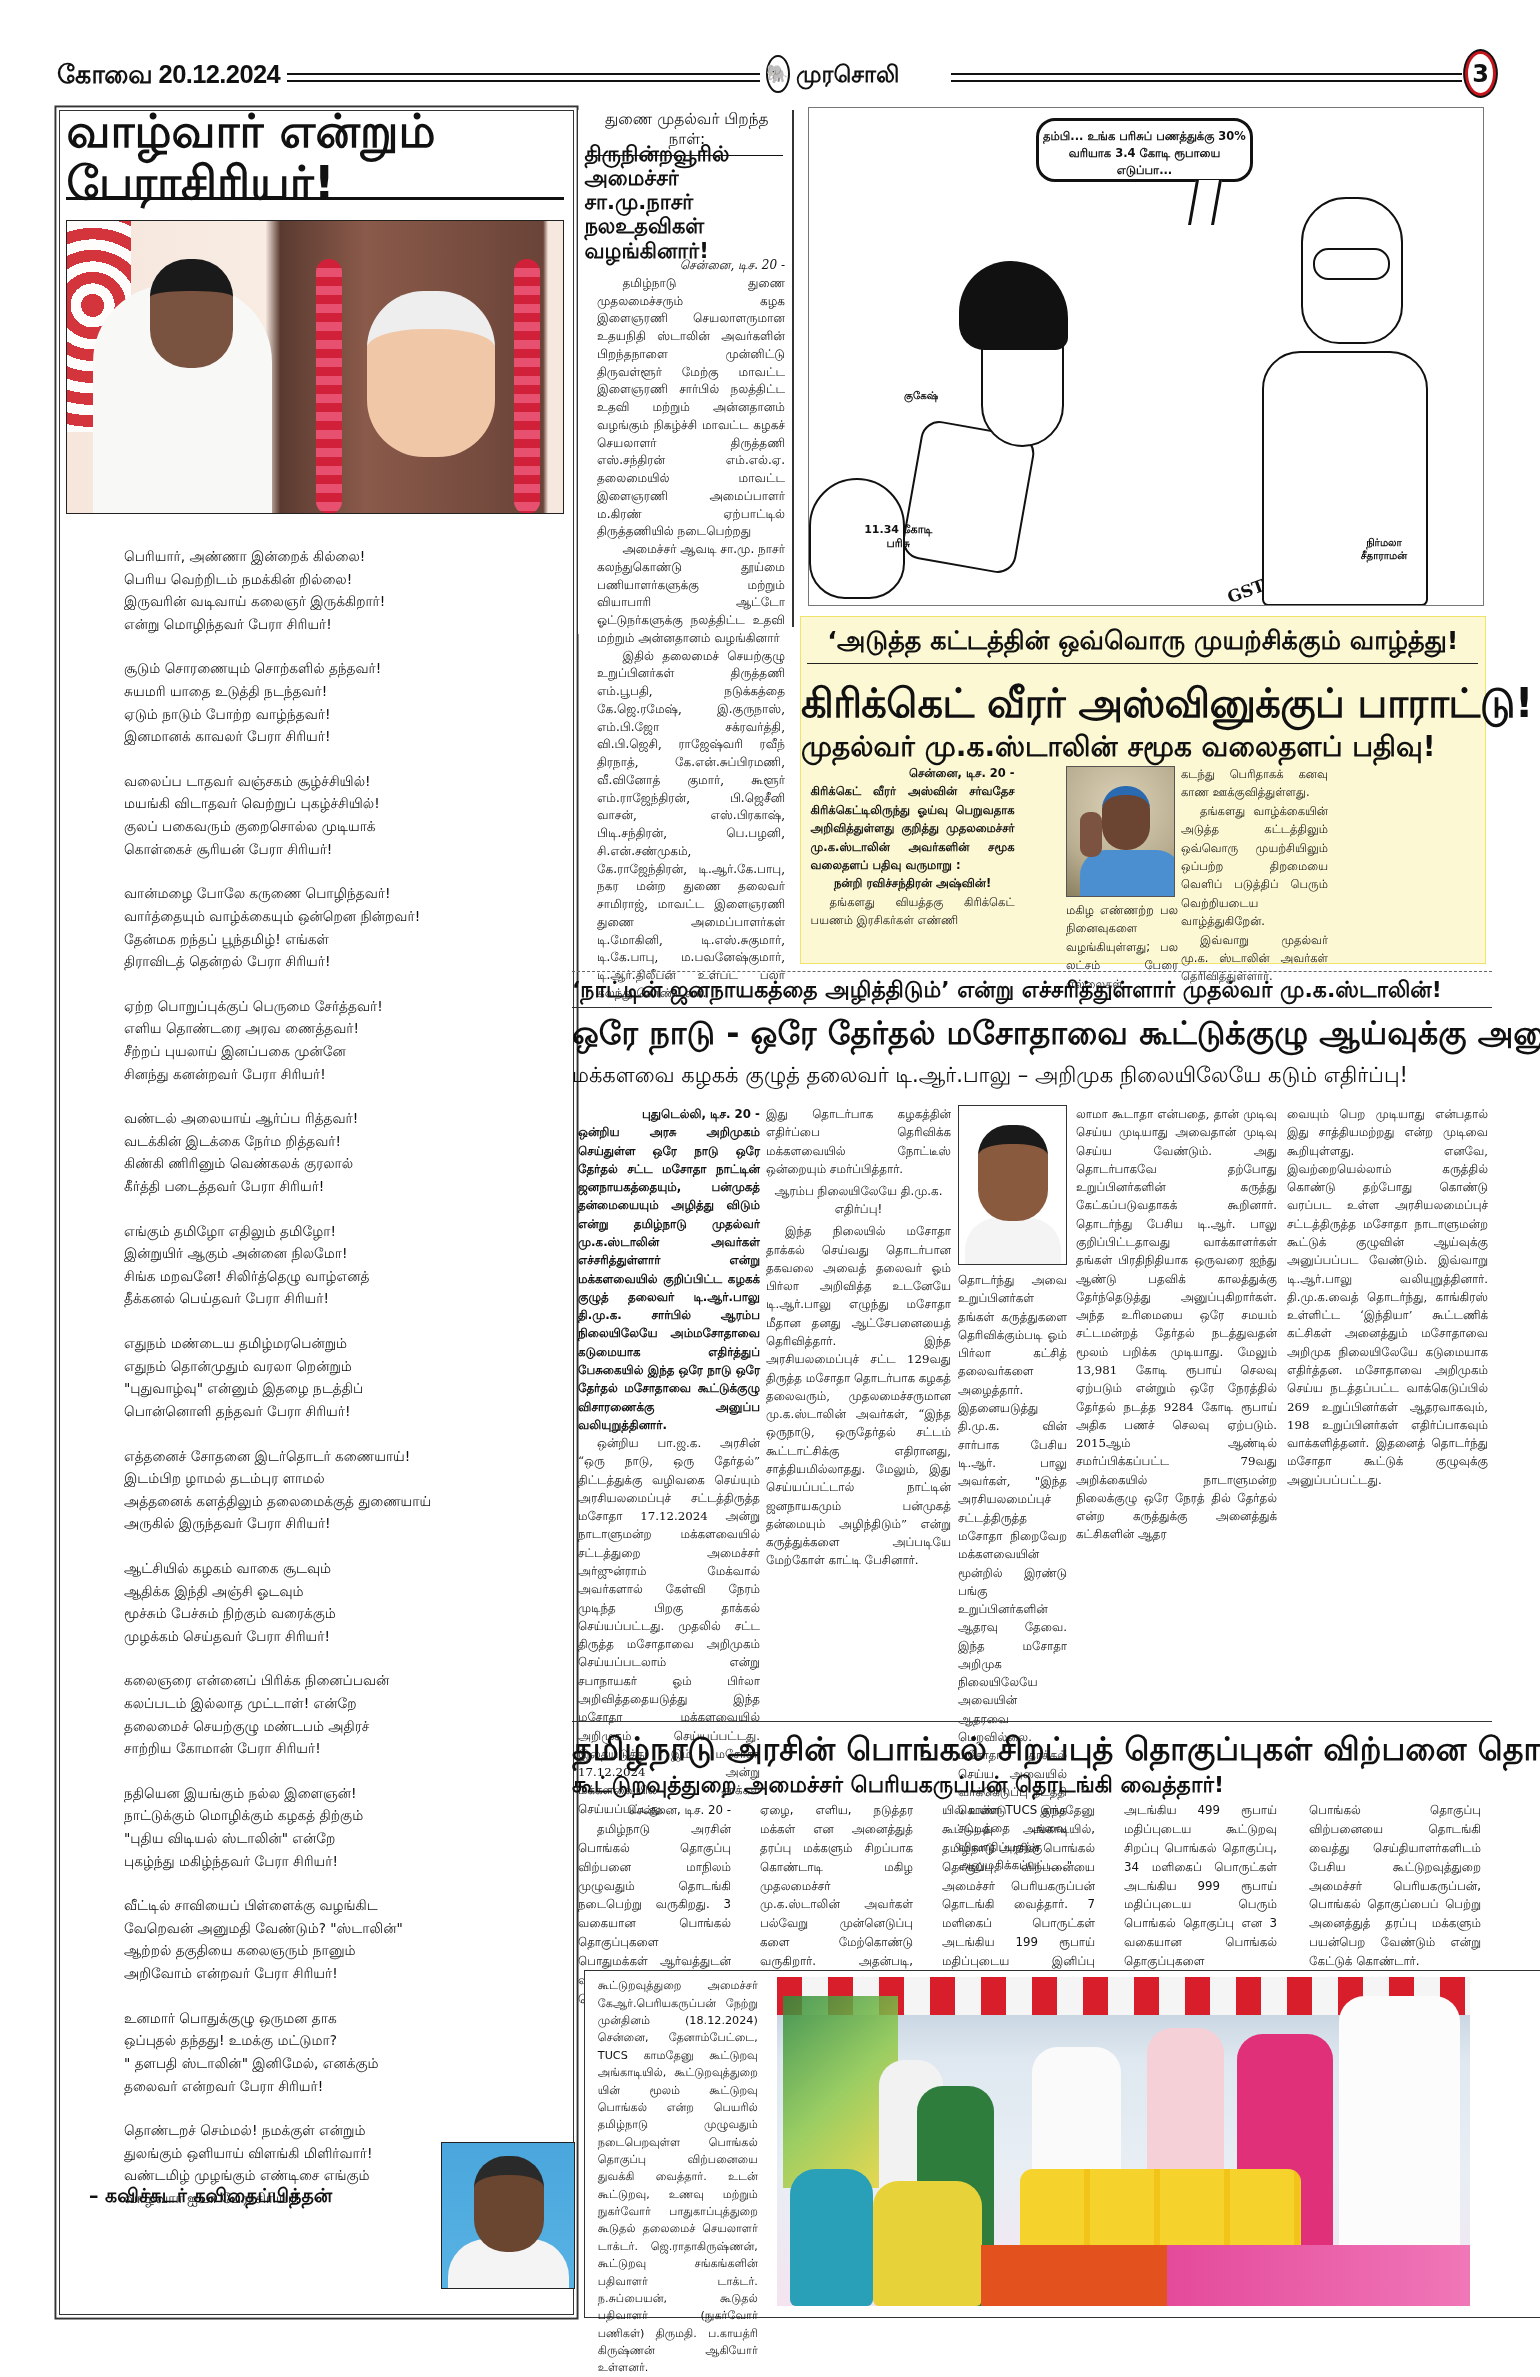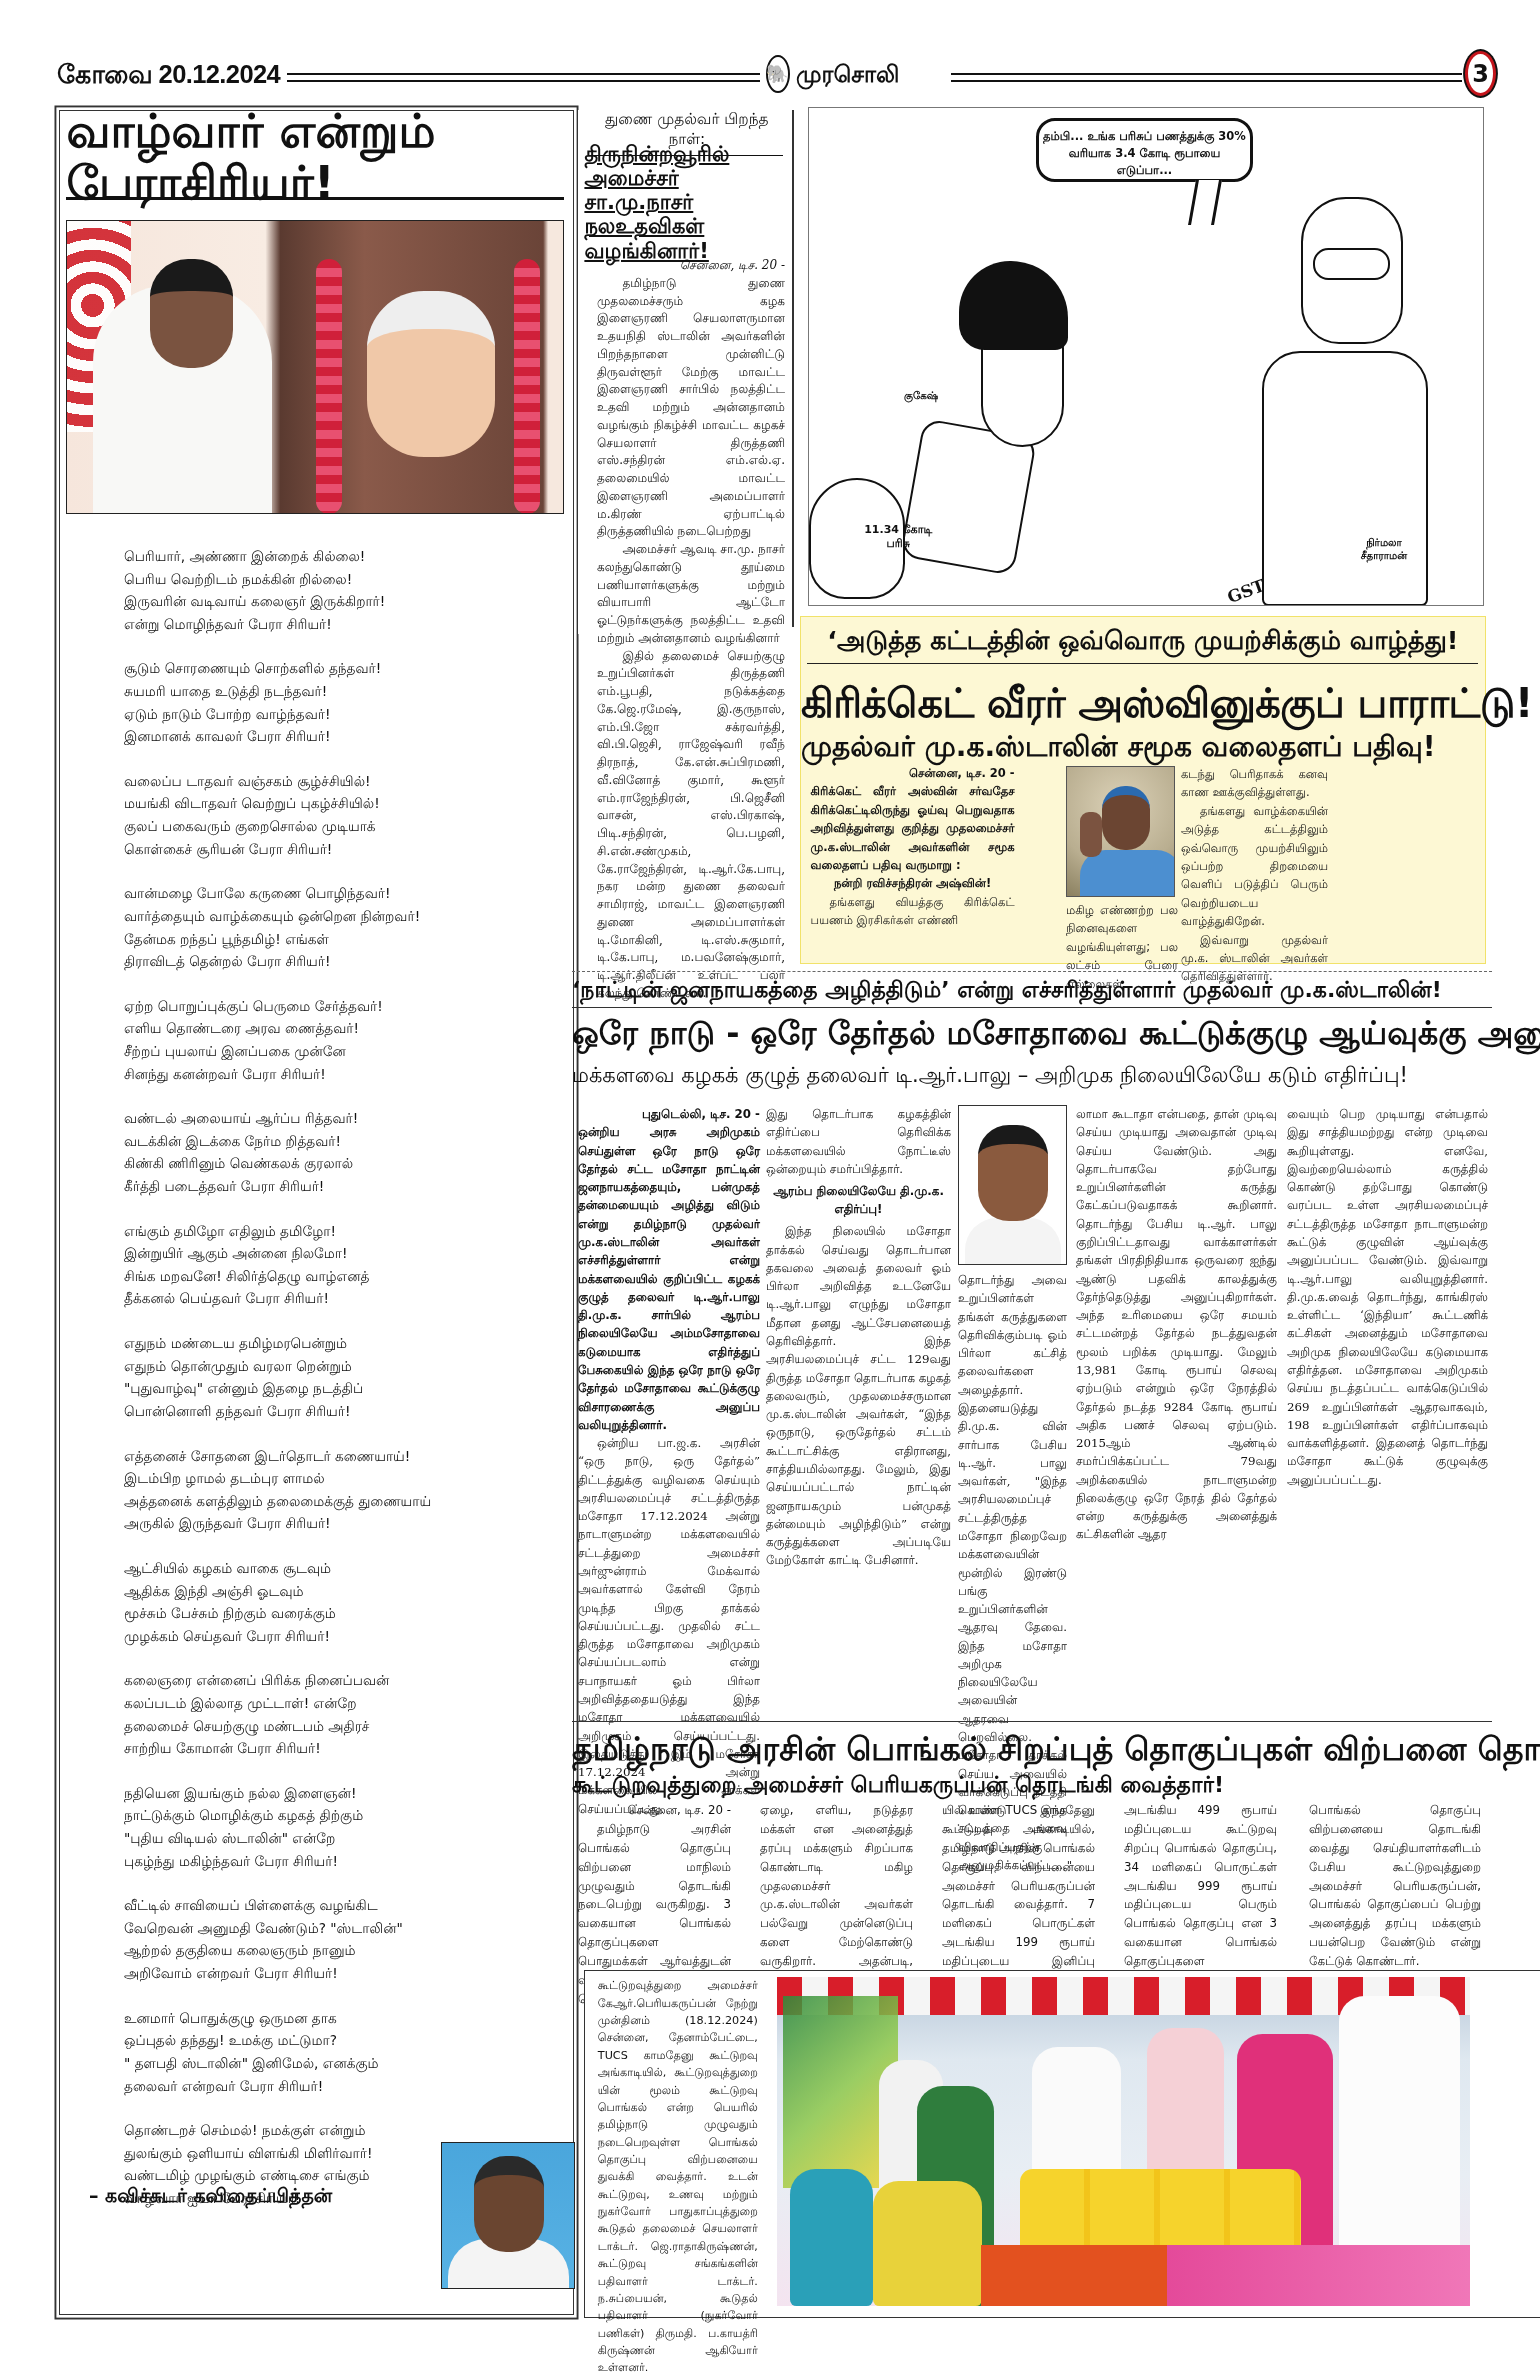--- a/index.html
+++ b/index.html
@@ -40,21 +40,21 @@
   .stanza-line { display: block; white-space: nowrap; }
   .poet-sign { position: absolute; left: 89px; top: 2184px; font-size: 19px; font-weight: bold; white-space: nowrap; }
   .poet-photo { position: absolute; left: 441px; top: 2142px; width: 134px; height: 147px; border: 1.9px solid #222;
     background: linear-gradient(180deg, #4aa6dc 0%, #58b2e4 100%); overflow: hidden; }
   .poet-face { position: absolute; left: 32px; top: 12.8px; width: 70px; height: 96px; background: #6a4530; border-radius: 32px; border-top: 19px solid #2a2a2a; }
   .poet-shirt { position: absolute; left: 6.4px; top: 96px; width: 121px; height: 57px; background: #f4f4f4; border-radius: 38px 38px 0 0; }
 
   
   .nasar { left: 578px; top: 110px; width: 211px; height: 524px; border: none; }
   .nasar-kicker { position: absolute; left: 12.8px; top: 0; width: 192px; font-size: 15.3px; text-align: center; border-bottom: 1.3px solid #111; padding-bottom: 5.1px; }
-  .nasar-title { position: absolute; left: 6.4px; top: 32px; width: 204px; font-size: 21px; text-decoration: underline; }
+  .nasar-title { position: absolute; left: 6.4px; top: 32px; width: 204px; font-size: 21px; }
   .nasar-body { position: absolute; left: 19px; top: 147px; width: 188px; font-size: 12px; line-height: 1.48; }
 
   
   .cartoon { left: 808px; top: 107px; width: 676px; height: 499px; border: 1.3px solid #777; overflow: hidden; }
   .bubble { position: absolute; left: 227px; top: 10.2px; width: 217px; height: 64px; border: 3.2px solid #111; border-radius: 19px; background:#fff; font-size: 11.5px; font-weight: bold; text-align: center; padding-top: 6.4px; line-height: 1.5; }
   .bubble-tail { position: absolute; left: 383px; top: 72px; width: 25.5px; height: 45px; border-left: 3.2px solid #111; border-right: 3.2px solid #111; transform: skewX(-10deg); background: #fff; }
   .cartoon-lbl { position: absolute; font-size: 10.2px; font-weight: bold; text-align: center; line-height: 1.3; }
   .c-hair { position: absolute; left: 150px; top: 153px; width: 109px; height: 89px; background: #111; border-radius: 51px 57px 12.8px 25.5px; }
   .c-face { position: absolute; left: 172px; top: 211px; width: 83px; height: 128px; border: 2.6px solid #111; border-radius: 32px 32px 45px 45px; background:#fff; }
   .c-body { position: absolute; left: 102px; top: 319px; width: 115px; height: 140px; border: 2.6px solid #111; border-radius: 19px; background:#fff; transform: rotate(10deg); }
@@ -81,21 +81,21 @@
   
   .dash-sep { position: absolute; left: 572px; top: 971px; width: 920px; border-top: 1.9px dashed #666; }
   .el-kicker { position: absolute; left: 572px; top: 977px; width: 920px; font-size: 22px; border-bottom: 1.9px solid #333; padding-bottom: 5.1px; white-space: nowrap; }
   .el-title { position: absolute; left: 572px; top: 1015px; width: 920px; font-size: 32px; white-space: nowrap; }
   .el-sub { position: absolute; left: 572px; top: 1063px; width: 920px; font-size: 21px; white-space: nowrap; }
   .el-col { position: absolute; top: 1105px; font-size: 11.8px; line-height: 1.55; }
   .el-col.bold { font-weight: bold; font-family: "DejaVu Sans", sans-serif; }
   .el-photo { position: absolute; left: 958px; top: 1105px; width: 109px; height: 160px; border: 1.3px solid #333; background: #fff; overflow:hidden; }
   .el-face { position: absolute; left: 19px; top: 19px; width: 70px; height: 96px; background: #8a5a3e; border-radius: 31px; border-top: 19px solid #1a1a1a; }
   .el-shirt { position: absolute; left: 6.4px; top: 112px; width: 96px; height: 51px; background: #f4f4f4; border-radius: 32px 32px 0 0; }
-  .subhead { font-weight: bold; text-align: center; font-family: "DejaVu Sans", sans-serif; }
+  .subhead { font-weight: normal; text-align: center; font-family: "DejaVu Sans", sans-serif; }
 
   
   .pg-title { position: absolute; left: 572px; top: 1731px; width: 920px; font-size: 32px; white-space: nowrap; }
   .pg-sub { position: absolute; left: 572px; top: 1772px; width: 920px; font-size: 22px; white-space: nowrap; }
   .pg-col { position: absolute; top: 1801px; width: 153px; font-size: 11.8px; line-height: 1.6; }
   .pg-box { left: 584px; top: 1970px; width: 1035px; height: 348px; border: 1.9px solid #333; }
   .pg-caption { position: absolute; left: 12.8px; top: 6.4px; width: 160px; font-size: 11.2px; line-height: 1.55; font-family: "DejaVu Sans", sans-serif; text-align: justify; }
   .pg-photo { position: absolute; left: 192px; top: 6.4px; width: 693px; height: 329px; overflow: hidden;
     background: linear-gradient(180deg, #b8c8d8 0%, #dfe8f0 25%, #e8eef4 60%, #f4e4f0 100%); }
   .pg-banner-top { position:absolute; left:0; top:0; width:693px; height:38px; background: repeating-linear-gradient(90deg, #d81e2a 0 25.5px, #f5f5f5 25.5px 51px); }

